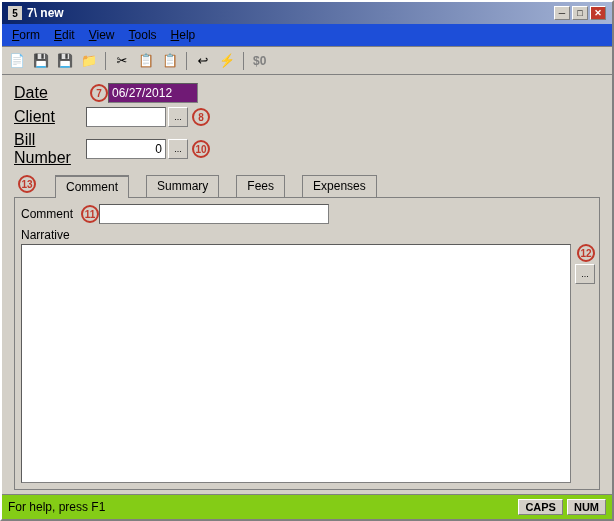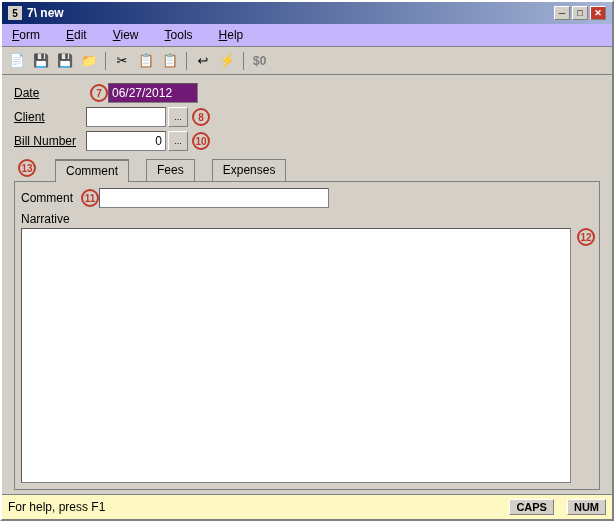--- a/index.html
+++ b/index.html
@@ -71,25 +71,25 @@
       color: #000;
       font-weight: bold;
     }
 
     .title-btn.close-btn {
       background: #c0392b;
       color: white;
     }
 
     .menu-bar {
-      background: #c4b5fd;
+      background: #1d4ed8;
       border-bottom: 1px solid #808080;
       padding: 2px 4px;
       display: flex;
-      gap: 14px;
+      gap: 2px;
       flex-shrink: 0;
     }
 
     .menu-item {
       padding: 2px 6px;
       cursor: pointer;
       font-size: 12px;
     }
 
     .menu-item span {
@@ -139,21 +139,21 @@
     }
 
     .form-row {
       display: flex;
       align-items: center;
       margin-bottom: 4px;
     }
 
     .form-label {
       width: 72px;
-      font-size: 12px;
+      font-size: 16px;
       color: #000;
     }
 
     .form-label.underline {
       text-decoration: underline;
     }
 
     .form-input {
       height: 20px;
       border: 1px solid #808080;
@@ -298,45 +298,45 @@
       background: white;
       font-size: 12px;
       padding: 2px;
       resize: none;
       outline: none;
       font-family: inherit;
     }
 
     .narrative-side {
       display: flex;
-      flex-direction: row;
+      flex-direction: column;
       justify-content: flex-start;
       width: 20px;
       gap: 2px;
     }
 
     .status-bar {
-      background: #fef9c3;
+      background: #84cc16;
       border-top: 1px solid #808080;
       padding: 12px 6px;
       display: flex;
       align-items: center;
       justify-content: space-between;
       height: 22px;
       flex-shrink: 0;
     }
 
     .status-left {
       font-size: 12px;
       color: #000;
     }
 
     .status-right {
       display: flex;
-      gap: 13px;
+      gap: 4px;
     }
 
     .status-pill {
       padding: 1px 6px;
       border: 1px solid #808080;
       border-top-color: #fff;
       border-left-color: #fff;
       font-size: 11px;
       background: #d4d0c8;
       font-weight: bold;
@@ -407,20 +407,21 @@
       <button class="browse-btn">...</button>
       <div class="circle-num">10</div>
     </div>
 
   </div>
 
   <div class="tabs-container">
     <div class="tab-bar">
       <div class="circle-num" style="margin-right:4px;">13</div>
       <div class="tab active">Comment</div>
+      <div class="tab">Summary</div>
       <div class="tab">Fees</div>
       <div class="tab">Expenses</div>
     </div>
   </div>
 
   <div class="tab-content-area">
 
     <div class="content-form-row">
       <span class="content-label">Comment</span>
       <div class="circle-num">11</div>

